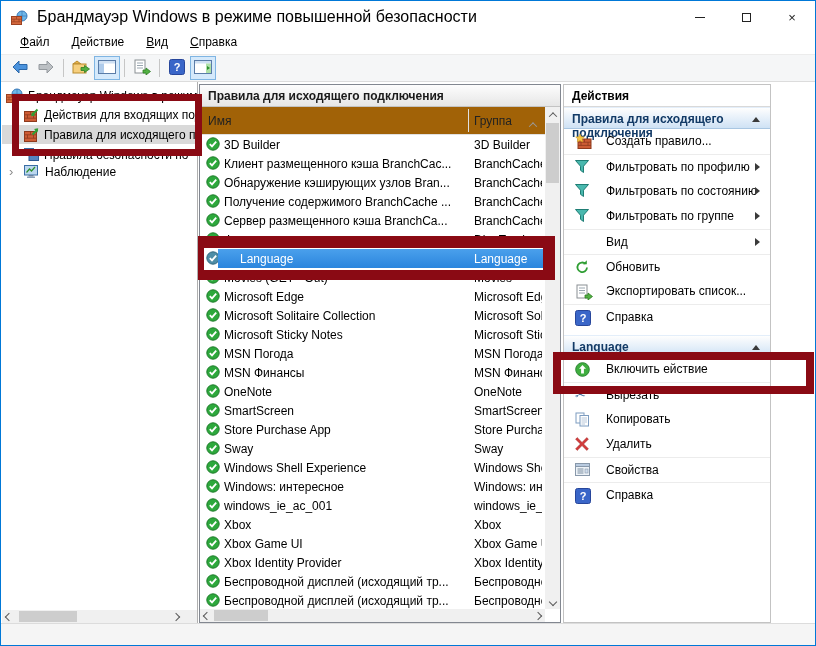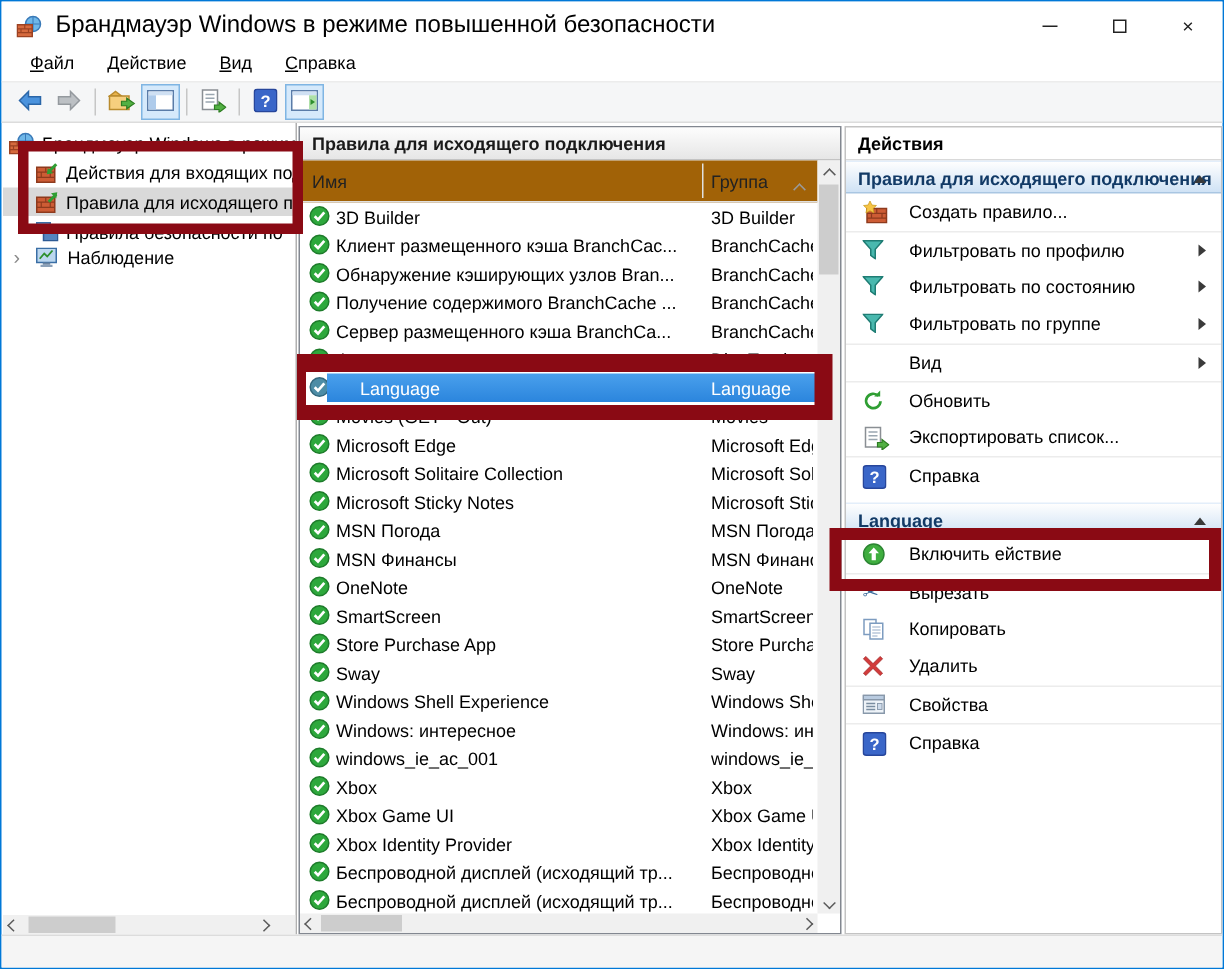--- a/index.html
+++ b/index.html
@@ -62,21 +62,21 @@
   .hsb .sb-btn { position:absolute; top:0; width:14px; height:13px; display:flex; align-items:center; justify-content:center; }
   .hsb .sb-thumb { position:absolute; top:1px; height:11px; background:#cdcdcd; }
   .chev { width:6px; height:6px; border-right:1.4px solid #5a5a5a; border-bottom:1.4px solid #5a5a5a; display:inline-block; }
   .chev.up { transform:rotate(-135deg) translate(-1px,-1px); }
   .chev.down { transform:rotate(45deg); }
   .chev.left { transform:rotate(135deg); }
   .chev.right { transform:rotate(-45deg); }
   .chev.gray { border-color:#9a9a9a; }
 
   
-  .actions-panel { position:absolute; left:562px; top:83px; width:252px; height:539px; background:#fff; border:1px solid #c3c3c3; overflow:hidden; }
+  .actions-panel { position:absolute; left:562px; top:83px; width:208px; height:539px; background:#fff; border:1px solid #c3c3c3; overflow:hidden; }
   .actions-title { height:22px; border-bottom:1px solid #d9d9d9; font-weight:bold; padding:4px 0 0 8px; }
   .act-section-header { position:relative; height:22px; background:linear-gradient(#fefefe,#cfe2f5); border-top:1px solid #e3eefa; border-bottom:1px solid #a9c6e2; color:#123a66; font-weight:bold; padding:4px 0 0 8px; }
   .act-section-header.gap { margin-top:6px; }
   .collapse-arrow { position:absolute; right:10px; top:9px; width:0; height:0; border-left:4px solid transparent; border-right:4px solid transparent; border-bottom:5px solid #3a3a3a; }
   .act-item { position:relative; height:25px; padding:5px 0 0 42px; white-space:nowrap; }
   .act-item.septop { border-top:1px solid #ececec; }
   .act-item .a-icon { position:absolute; left:11px; top:5px; width:18px; display:inline-flex; }
   .submenu-arrow { position:absolute; right:10px; top:8px; width:0; height:0; border-top:4px solid transparent; border-bottom:4px solid transparent; border-left:5px solid #3a3a3a; }
 
   

